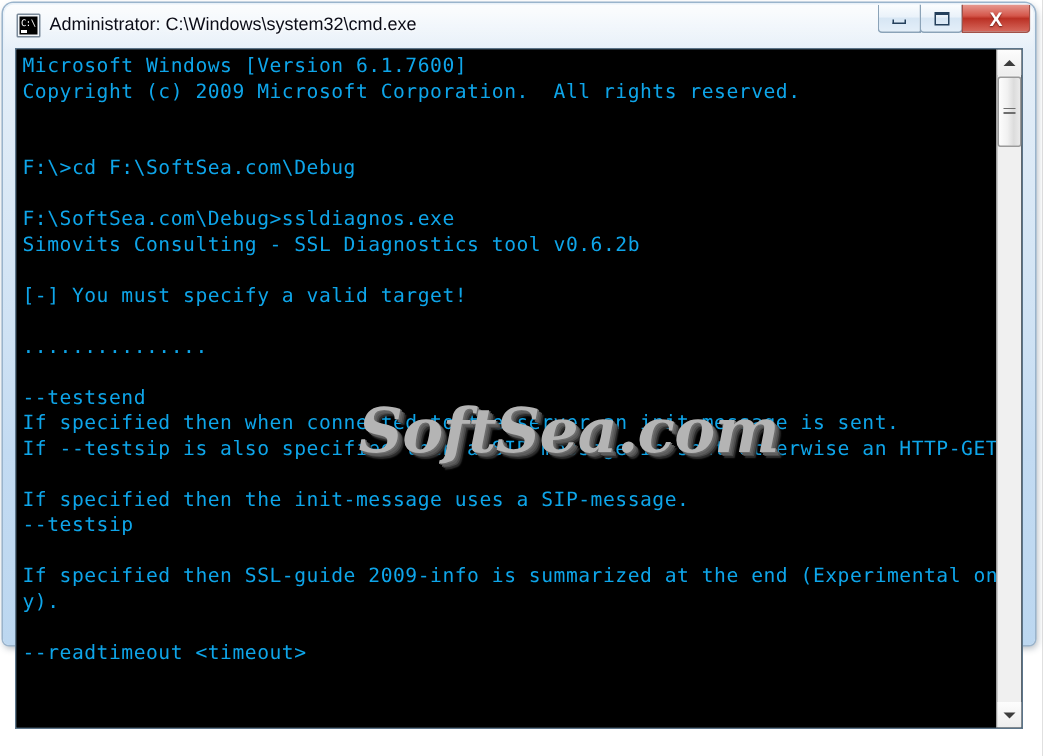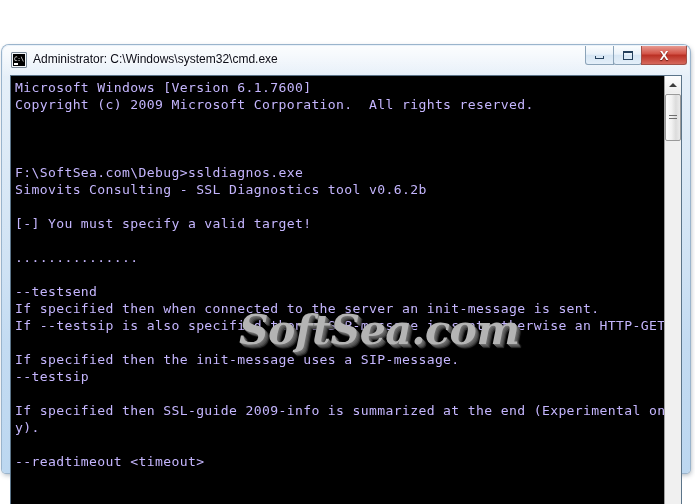--- a/index.html
+++ b/index.html
@@ -31,21 +31,20 @@
     height: 428px;
     border-radius: 7px 7px 4px 4px;
     background: linear-gradient(to bottom,
         #e9f1f9 0%,
         #dbe9f6 28%,
         #cfe2f4 52%,
         #c3dbf2 70%,
         #bcd7f0 100%);
     box-shadow: 0 0 0 1px #9ab4cc, 1px 2px 5px rgba(40,60,80,0.40);
     box-sizing: border-box;
-    margin-top: 43px;
   }
   
   #window::before {
     content: "";
     position: absolute;
     left: 1px; top: 1px; right: 1px;
     height: 30px;
     border-radius: 6px 6px 0 0;
     background: linear-gradient(to bottom, rgba(255,255,255,0.85), rgba(255,255,255,0.05));
     pointer-events: none;
@@ -185,21 +184,21 @@
     background: #000000;
     overflow: hidden;
     padding: 3px 0 0 4px;
     box-sizing: border-box;
   }
   .cline {
     font-family: "DejaVu Sans Mono", "Liberation Mono", monospace;
     font-size: 13.1px;
     line-height: 17px;
     height: 17px;
-    color: #c4b5fd;
+    color: #0ea5e9;
     white-space: pre;
     letter-spacing: 0.35px;
     overflow: hidden;
   }
 
   
   #watermark {
     position: absolute;
     left: 228px;
     top: 232px;
@@ -320,20 +319,21 @@
     </div>
 
     <div id="console-frame">
 
       <div id="console-output">
 
         <div class="cline">Microsoft Windows [Version 6.1.7600]</div>
           <div class="cline">Copyright (c) 2009 Microsoft Corporation.  All rights reserved.</div>
           <div class="cline"></div>
           <div class="cline"></div>
+          <div class="cline">F:\&gt;cd F:\SoftSea.com\Debug</div>
           <div class="cline"></div>
           <div class="cline">F:\SoftSea.com\Debug&gt;ssldiagnos.exe</div>
           <div class="cline">Simovits Consulting - SSL Diagnostics tool v0.6.2b</div>
           <div class="cline"></div>
           <div class="cline">[-] You must specify a valid target!</div>
           <div class="cline"></div>
           <div class="cline">...............</div>
           <div class="cline"></div>
           <div class="cline">--testsend</div>
           <div class="cline">If specified then when connected to the server an init-message is sent.</div>

